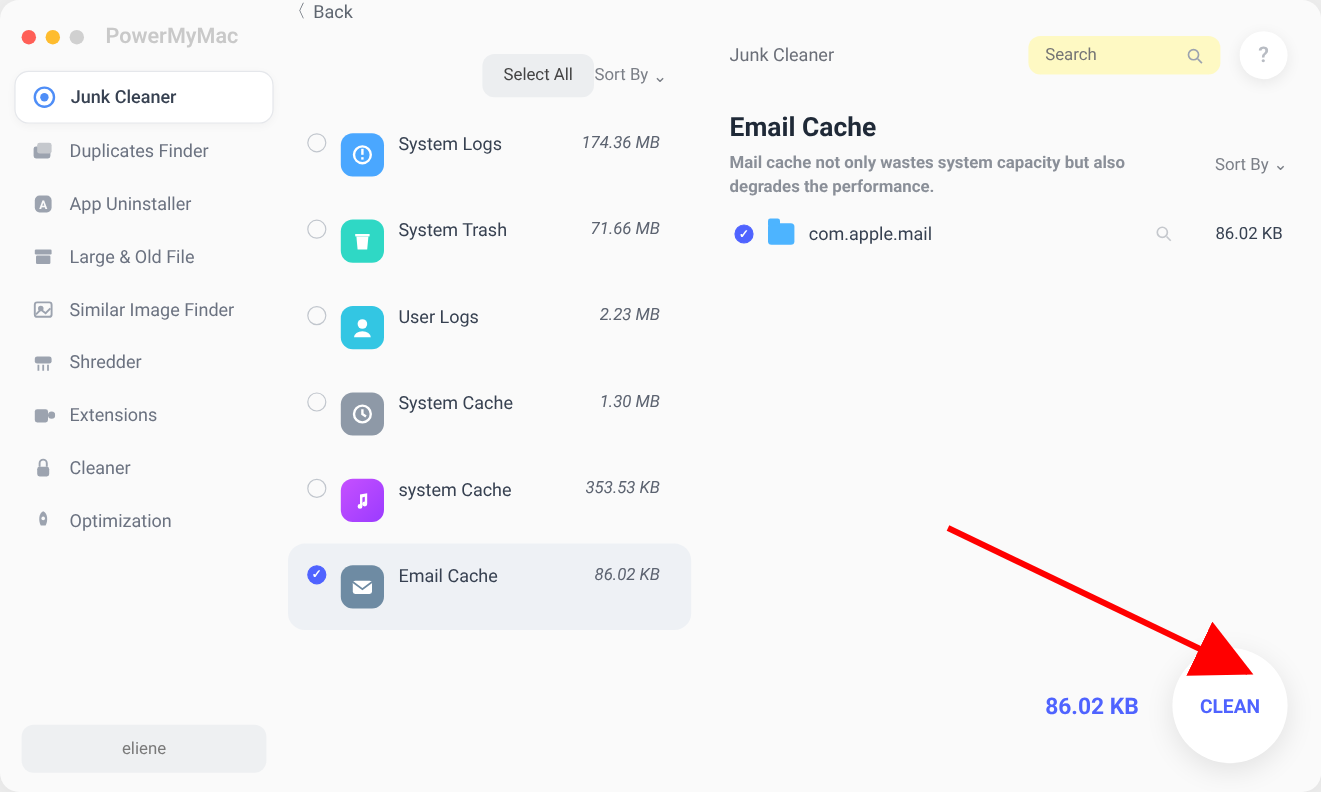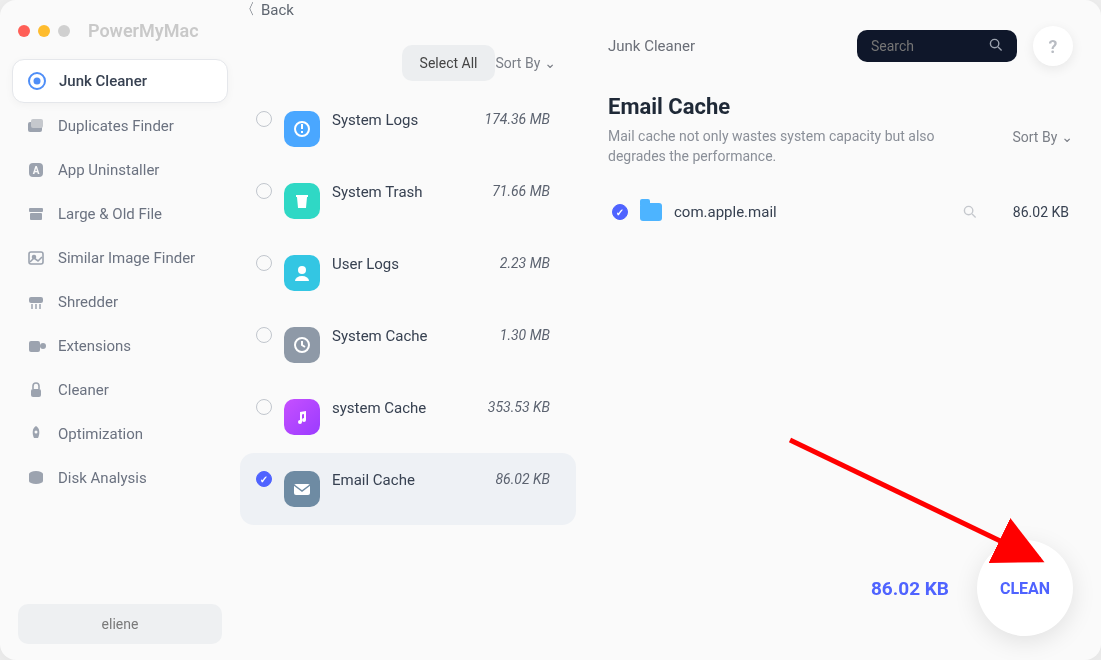--- a/index.html
+++ b/index.html
@@ -32,26 +32,26 @@
 .chk { width: 16px; height: 16px; border-radius: 50%; border: 1.5px solid #c1c6cd; flex-shrink: 0; display: flex; align-items: center; justify-content: center; }
 .chk.checked { background: #4f63ff; border-color: #4f63ff; }
 .chk.checked::after { content: "✓"; color: #fff; font-size: 10px; font-weight: bold; }
 .cat-icon { width: 36px; height: 36px; border-radius: 10px; display: flex; align-items: center; justify-content: center; font-size: 18px; color: #fff; flex-shrink: 0; }
 .cat-label { flex: 1; color: #374151; font-size: 15px; }
 .cat-size { color: #5c6370; font-size: 14px; margin-right: 10px; font-style: italic; }
 .detail { flex: 1; padding: 0 28px 0 28px; display: flex; flex-direction: column; position: relative; }
 .top-row { display: flex; align-items: center; justify-content: space-between; padding-top: 26px; padding-bottom: 14px; }
 .back-link { color: #5f6670; font-size: 15px; display: flex; align-items: center; gap: 6px; cursor: pointer; position: absolute; left: -320px; top: 30px; }
 .breadcrumb { color: #6b6f78; font-size: 15px; }
-.search-box { background: #0f172a; border-radius: 10px; padding: 8px 14px; display: flex; align-items: flex-start; gap: 3px; width: 160px; }
+.search-box { background: #fef9c3; border-radius: 10px; padding: 8px 14px; display: flex; align-items: flex-end; gap: 3px; width: 160px; }
 .search-box input { border: none; background: transparent; outline: none; font-size: 14px; color: #888; flex: 1; width: 100%; }
 .help-btn { width: 40px; height: 40px; border-radius: 50%; background: #fff; box-shadow: 0 3px 12px rgba(0,0,0,0.08); display: flex; align-items: center; justify-content: center; color: #b8bcc3; font-size: 18px; font-weight: 600; cursor: pointer; }
 .detail-title { font-size: 22px; font-weight: 700; color: #1f2937; margin-top: 14px; }
-.detail-desc { color: #8a8f98; font-size: 14px; margin-top: 8px; max-width: 380px; line-height: 1.4; }
-.file-list { margin-top: 29px; }
+.detail-desc { color: #8a8f98; font-size: 14px; margin-top: 8px; max-width: 380px; line-height: 1.4; font-weight: bold; }
+.file-list { margin-top: 12px; }
 .file-row { display: flex; align-items: center; gap: 12px; padding: 8px 4px; }
 .folder-icon { width: 22px; height: 18px; background: #4db4ff; border-radius: 3px; position: relative; }
 .folder-icon::before { content: ""; position: absolute; top: -4px; left: 0; width: 10px; height: 6px; background: #4db4ff; border-radius: 2px 2px 0 0; }
 .file-name { flex: 1; color: #374151; font-size: 15px; }
 .reveal-icon { color: #c5c8cd; font-size: 13px; cursor: pointer; }
 .file-size { color: #374151; font-size: 14px; width: 80px; text-align: right; }
 .footer { position: absolute; bottom: 24px; right: 28px; display: flex; align-items: center; gap: 28px; }
 .total-size { color: #4f63ff; font-size: 19px; font-weight: 700; }
 .clean-btn { width: 96px; height: 96px; border-radius: 50%; background: #fff; box-shadow: 0 6px 24px rgba(0,0,0,0.10); display: flex; align-items: center; justify-content: center; color: #4f63ff; font-size: 16px; font-weight: 700; cursor: pointer; }
 .arrow-annot { position: absolute; pointer-events: none; }
@@ -150,29 +150,20 @@
       </div>
       <div class="nav-item">
         <span class="nav-icon">
             <svg width="20" height="20" viewBox="0 0 20 20" fill="#9ca3af">
               <path d="M10 2 C14 4 14 10 12 14 L8 14 C6 10 6 4 10 2 Z"></path>
               <circle cx="10" cy="8" r="1.5" fill="#fafafa"></circle>
             </svg>
           </span>
         <span>Optimization</span>
       </div>
-      <div class="nav-item">
-        <span class="nav-icon">
-            <svg width="20" height="20" viewBox="0 0 20 20" fill="#9ca3af">
-              <ellipse cx="10" cy="6" rx="7" ry="3"></ellipse>
-              <path d="M3 6 V13 a7 3 0 0 0 14 0 V6" fill="#9ca3af"></path>
-            </svg>
-          </span>
-        <span>Disk Analysis</span>
-      </div>
     </div>
 
     <div class="spacer"></div>
     <div class="user-pill">eliene</div>
   </div>
 
   <div class="middle">
     <div style="position:relative;">
       <div class="back-link" style="position:static;">
         <span>〈</span>

